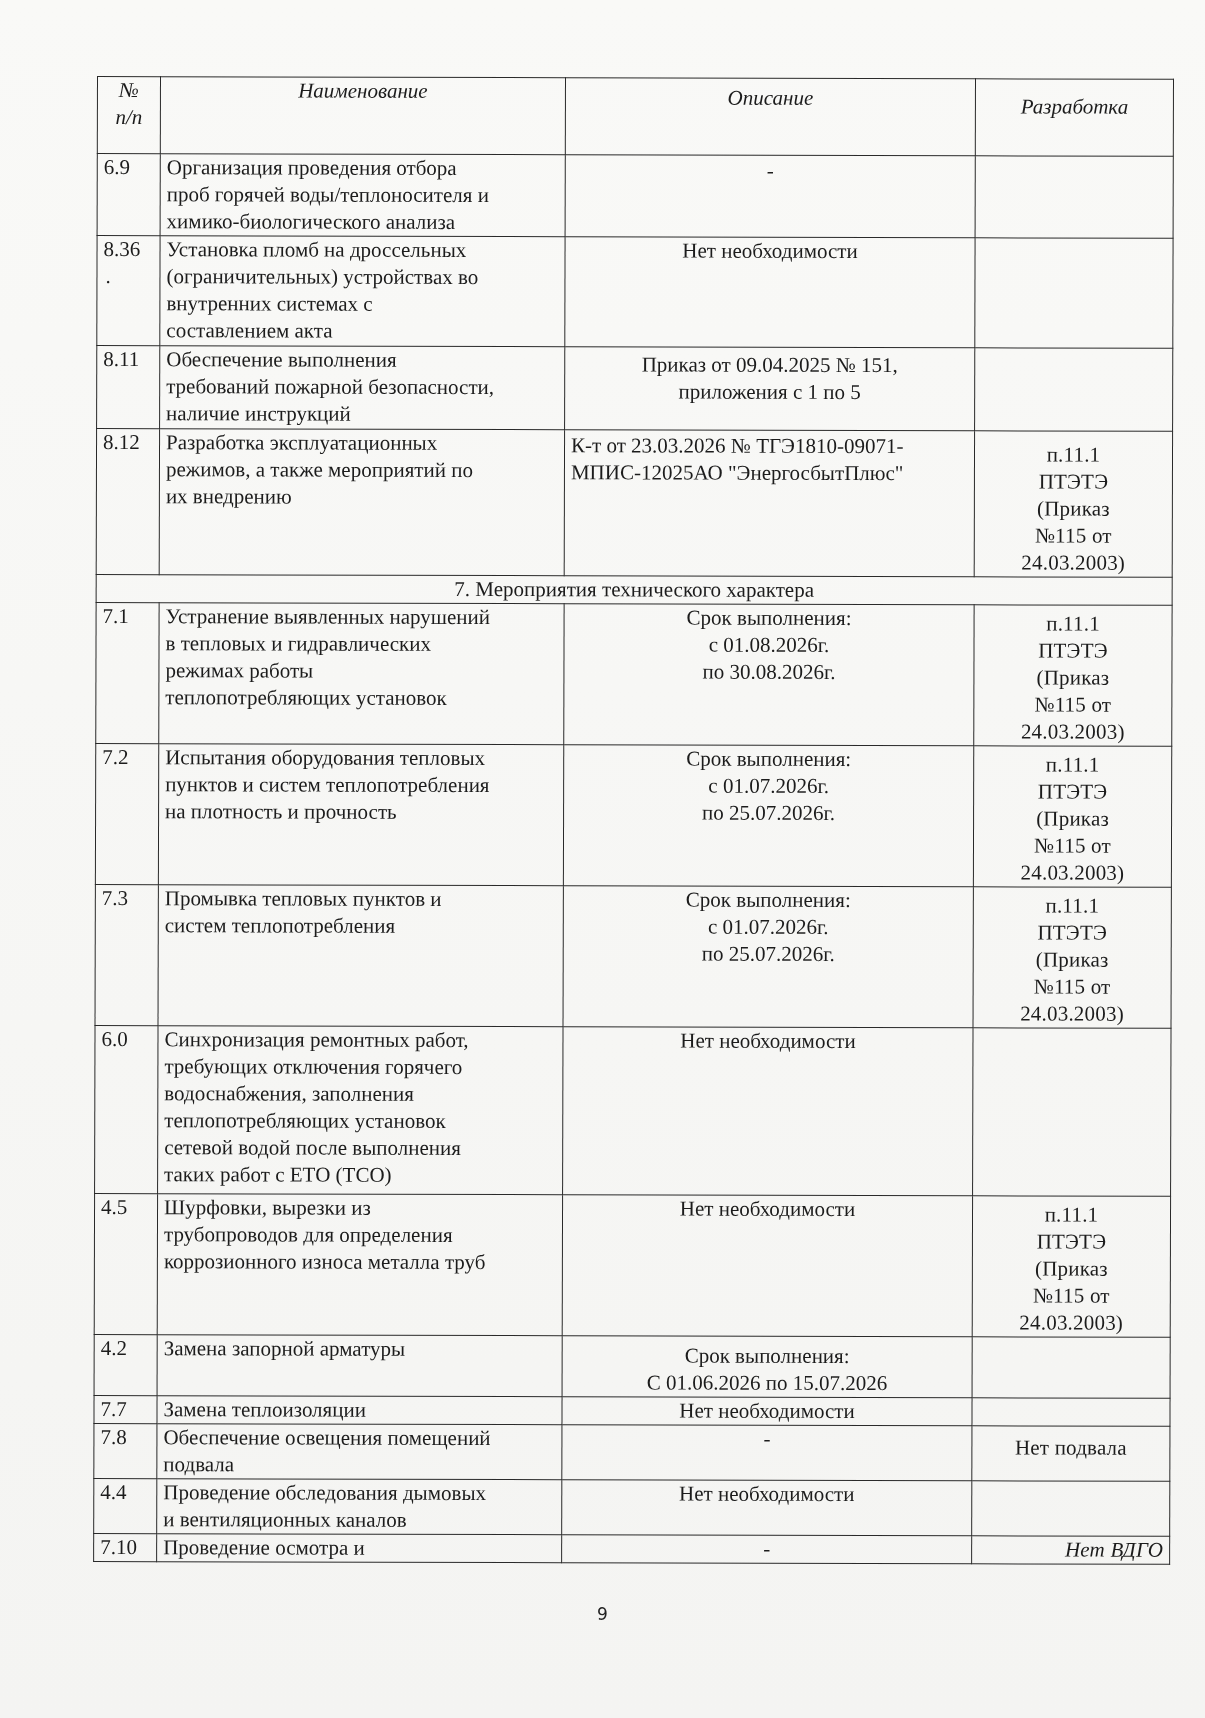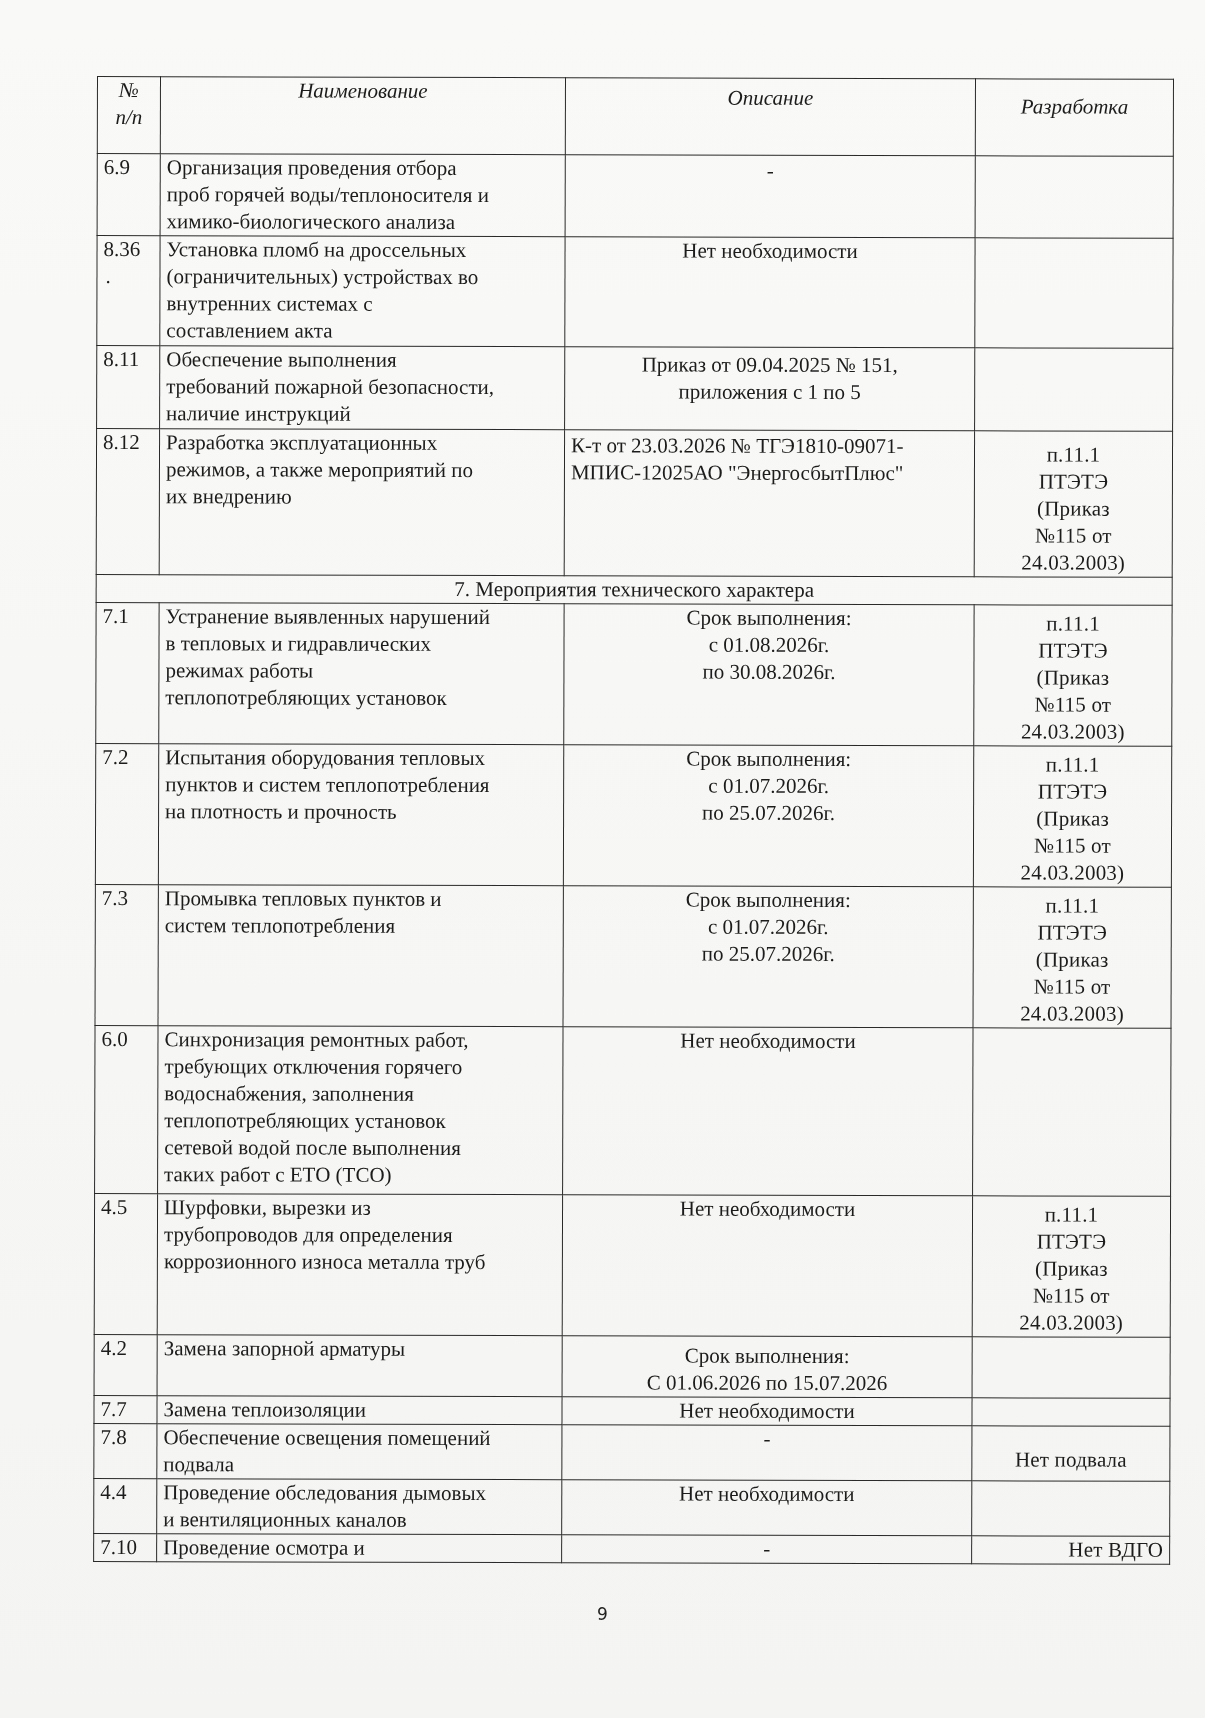--- a/index.html
+++ b/index.html
@@ -287,21 +287,21 @@
 
     <tr style="height:54px;">
       <td class="num">7.8</td>
       <td class="name">
         <span class="line">Обеспечение освещения помещений</span>
         <span class="line">подвала</span>
       </td>
       <td class="desc">
         <span class="line">-</span>
       </td>
-      <td class="note mid" style="vertical-align:top; padding-top:20px;margin-top:17px;">
+      <td class="note mid" style="vertical-align:top; padding-top:8px;margin-top:17px;">
         <span class="line">Нет подвала</span>
       </td>
     </tr>
 
     <tr style="height:54px;">
       <td class="num">4.4</td>
       <td class="name">
         <span class="line">Проведение обследования дымовых</span>
         <span class="line">и вентиляционных каналов</span>
       </td>
@@ -312,21 +312,21 @@
     </tr>
 
     <tr style="height:27px;">
       <td class="num">7.10</td>
       <td class="name">
         <span class="line">Проведение осмотра и</span>
       </td>
       <td class="desc">
         <span class="line">-</span>
       </td>
-      <td class="note mid" style="text-align:right;">
+      <td class="note mid" style="text-align:right;font-style:italic;">
         <span class="line">Нет ВДГО</span>
       </td>
     </tr>
   </tbody>
 </table>
 
 <div class="page-number">9</div>
 
 </div>
 

